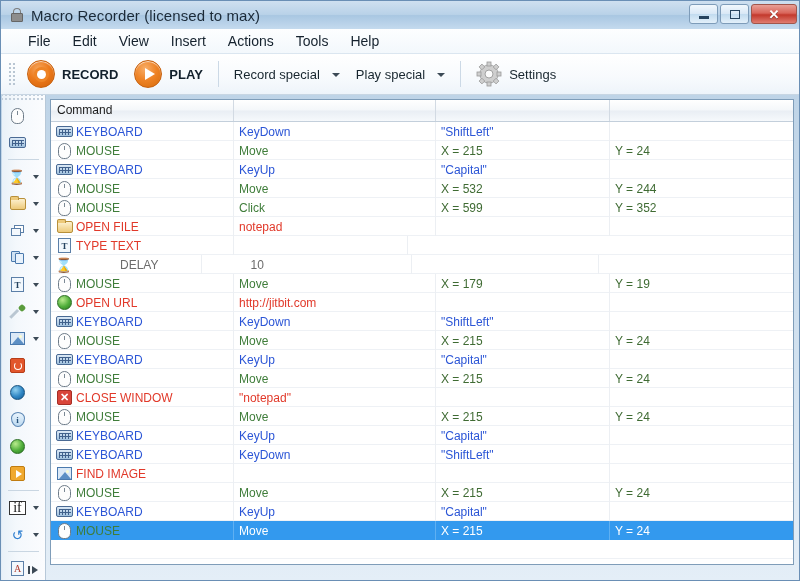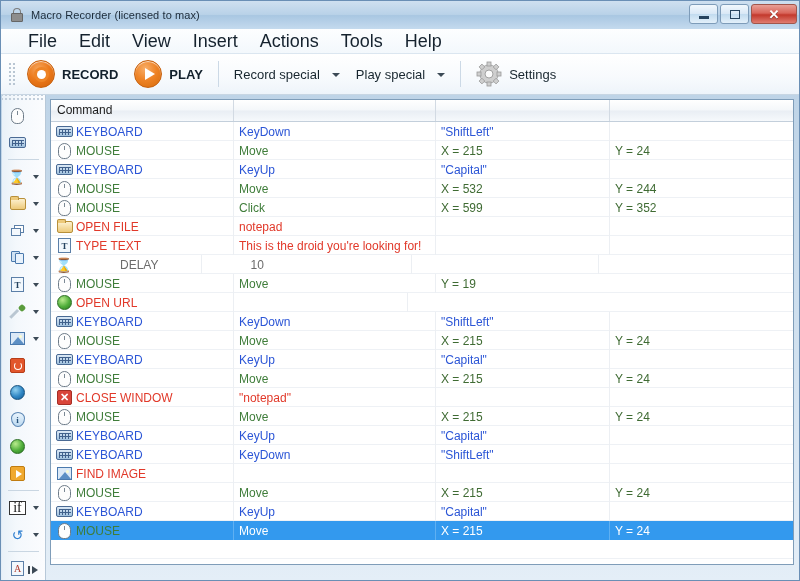--- a/index.html
+++ b/index.html
@@ -53,21 +53,21 @@
   .title-icon .lock-body {
     position: absolute;
     left: 2px; top: 6px;
     width: 12px; height: 9px;
     background: #8d8d8d;
     border: 1px solid #666;
     border-radius: 1px;
     box-sizing: border-box;
   }
   .title-text {
-    font-size: 11px;
+    font-size: 15px;
     color: #1b2a38;
     letter-spacing: .1px;
     white-space: nowrap;
   }
   .win-buttons {
     position: absolute;
     right: 4px; top: 3px;
     display: flex;
     gap: 2px;
   }
@@ -108,21 +108,21 @@
     left: 0; top: 28px;
     width: 800px; height: 25px;
     background: linear-gradient(to bottom, #fdfeff 0%, #f3f8fc 100%);
     border-bottom: 1px solid #dbe6f0;
     display: flex;
     align-items: center;
     padding-left: 16px;
     box-sizing: border-box;
   }
   .menu-item {
-    font-size: 18px;
+    font-size: 14px;
     color: #15222e;
     padding: 5px 11px;
     cursor: default;
     white-space: nowrap;
   }
 
   
   .toolbar {
     position: absolute;
     left: 0; top: 53px;
@@ -730,21 +730,20 @@
           <div class="td c2 col-red"></div>
           <div class="td c3 col-red"></div>
         </div>
         <div class="tr">
           <div class="td c0">
             <span class="cmd-ic">
               <span class="ic-text">T</span>
             </span>
             <span class="cmd-label col-red">TYPE TEXT</span>
           </div>
-          <div class="td c1 col-red">This is the droid you're looking for!</div>
           <div class="td c2 col-red"></div>
           <div class="td c3 col-red"></div>
         </div>
         <div class="tr">
           <div class="td c0">
             <span class="cmd-ic">
               <span class="ic-hourglass">⌛</span>
             </span>
             <span class="cmd-label col-gray">DELAY</span>
           </div>
@@ -753,29 +752,31 @@
           <div class="td c3 col-gray"></div>
         </div>
         <div class="tr">
           <div class="td c0">
             <span class="cmd-ic">
               <span class="ic-mouse"></span>
             </span>
             <span class="cmd-label col-green">MOUSE</span>
           </div>
           <div class="td c1 col-green">Move</div>
+          <div class="td c2 col-dgreen">X = 179</div>
           <div class="td c3 col-dgreen">Y = 19</div>
         </div>
         <div class="tr">
           <div class="td c0">
             <span class="cmd-ic">
               <span class="ic-globe-green"></span>
             </span>
             <span class="cmd-label col-red">OPEN URL</span>
           </div>
+          <div class="td c1 col-red">http://jitbit.com</div>
           <div class="td c2 col-red"></div>
           <div class="td c3 col-red"></div>
         </div>
         <div class="tr">
           <div class="td c0">
             <span class="cmd-ic">
               <span class="ic-kbd"></span>
             </span>
             <span class="cmd-label col-blue">KEYBOARD</span>
           </div>

